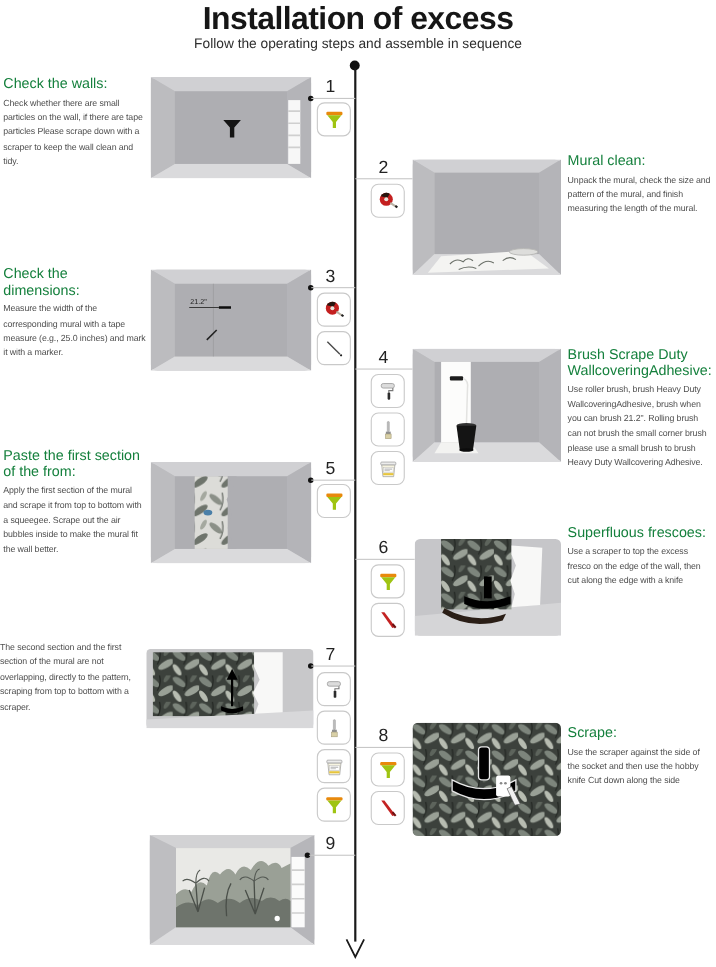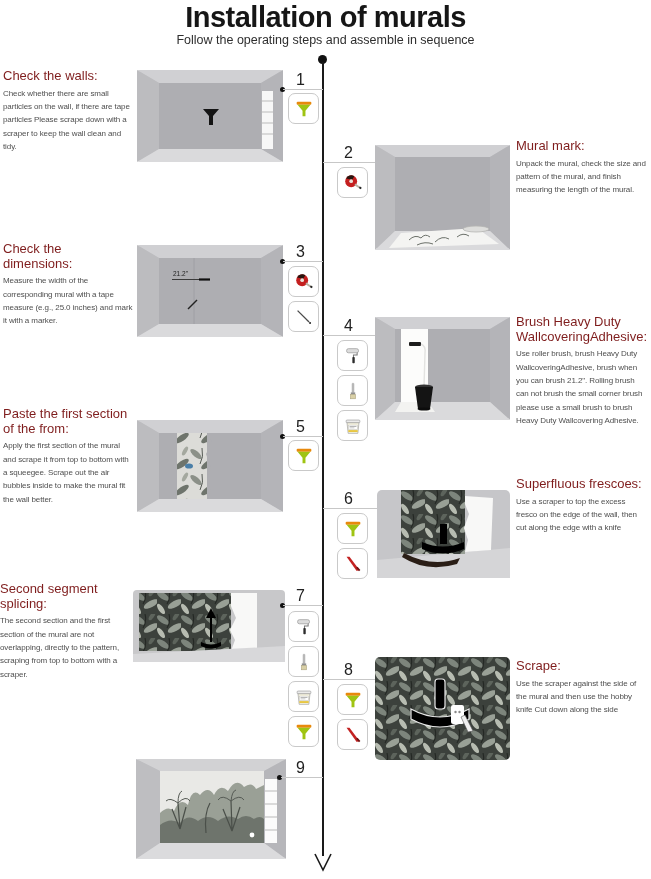--- a/index.html
+++ b/index.html
@@ -21,21 +21,21 @@
   .spine-arrow { position:absolute; left:312px; top:850px; }
   .conn { position:absolute; height:1px; background:#c7c7c7; }
   .dot { position:absolute; width:5px; height:5px; border-radius:50%; background:#111; }
   .num { position:absolute; font-size:16px; color:#222; }
   .iconcol { position:absolute; display:flex; flex-direction:column; gap:4px; }
   .iconbox {
     width:31px; height:31px; border:1px solid #c9c9c9; border-radius:7px;
     background:#fff; display:flex; align-items:center; justify-content:center;
   }
   .txt { position:absolute; }
-  .txt .head { font-size:13px; font-weight:400; color:#7f1d1d; line-height:1.12; margin-bottom:3px; }
+  .txt .head { font-size:13px; font-weight:400; color:#15803d; line-height:1.12; margin-bottom:3px; }
   .txt .body { font-size:8px; color:#4f4f4f; line-height:1.68; letter-spacing:-0.1px; }
   .img { position:absolute; }
   .img svg { display:block; }
 </style>
 </head>
 <body>
 
 <svg width="0" height="0" style="position:absolute">
   <defs>
     <pattern id="leafPat" width="24" height="24" patternUnits="userSpaceOnUse">
@@ -51,21 +51,21 @@
       <ellipse cx="7" cy="8" rx="7" ry="2.8" fill="#8b9088" transform="rotate(40 7 8)"></ellipse>
       <ellipse cx="19" cy="18" rx="8" ry="3" fill="#6e746c" transform="rotate(-35 19 18)"></ellipse>
       <path d="M13,2 q2,9 -2,16" stroke="#555a54" stroke-width="1" fill="none"></path>
       <ellipse cx="22" cy="5" rx="5" ry="2" fill="#a4a89f" transform="rotate(-60 22 5)"></ellipse>
     </pattern>
   </defs>
 </svg>
 
 <div id="page">
 
-  <div class="title">Installation of murals</div>
+  <div class="title">Installation of excess</div>
   <div class="subtitle">Follow the operating steps and assemble in sequence</div>
 
   <div class="spine-dot"></div>
   <div class="spine"></div>
   <svg class="spine-arrow" width="22" height="24">
     <polyline points="3,4 11,20 19,4" fill="none" stroke="#1a1a1a" stroke-width="1.6"></polyline>
   </svg>
 
   <div class="txt" style="left:3px;top:69px;width:131px">
     <div class="head">Check the walls:</div>
@@ -126,21 +126,21 @@
       <ellipse cx="101" cy="84" rx="13" ry="3" fill="#dddddb" stroke="#b5b5b3" stroke-width="0.8"></ellipse>
       <g stroke="#6c716a" stroke-width="1" fill="none">
         <path d="M34,95 q6,-6 12,-2 q4,-5 9,-1"></path>
         <path d="M60,97 q7,-7 14,-3"></path>
         <path d="M82,92 q6,-5 12,-1"></path>
         <path d="M42,100 q8,-4 16,-1"></path>
       </g>
     </svg>
   </div>
   <div class="txt" style="left:516px;top:139px;width:132px">
-    <div class="head">Mural mark:</div>
+    <div class="head">Mural clean:</div>
     <div class="body">Unpack the mural, check the size and pattern of the mural, and finish measuring the length of the mural.</div>
   </div>
 
   <div class="txt" style="left:3px;top:242px;width:131px">
     <div class="head">Check the dimensions:</div>
     <div class="body">Measure the width of the corresponding mural with a tape measure (e.g., 25.0 inches) and mark it with a marker.</div>
   </div>
   <div class="img" style="left:137px;top:245px">
     <svg width="146" height="92" viewBox="0 0 146 92">
       <rect width="146" height="92" rx="6" fill="#c4c4c7"></rect>
@@ -216,21 +216,21 @@
       <rect x="26" y="12" width="27" height="73" fill="#fcfcfb"></rect>
       <polygon points="26,85 53,85 60,95 20,95" fill="#f3f3f1"></polygon>
       <rect x="34" y="25" width="12" height="4" rx="1" fill="#1c1c1c"></rect>
       <path d="M46,27 q5,2 4,9 l-1,34" fill="none" stroke="#e3e3e1" stroke-width="1.4"></path>
       <ellipse cx="49" cy="70" rx="9" ry="2.4" fill="#333"></ellipse>
       <polygon points="40,70 58,70 55,92 43,92" fill="#141414"></polygon>
       <ellipse cx="49" cy="92" rx="6.5" ry="1.6" fill="#0c0c0c"></ellipse>
     </svg>
   </div>
   <div class="txt" style="left:516px;top:315px;width:132px">
-    <div class="head">Brush Heavy Duty WallcoveringAdhesive:</div>
+    <div class="head">Brush Scrape Duty WallcoveringAdhesive:</div>
     <div class="body">Use roller brush, brush Heavy Duty WallcoveringAdhesive, brush when you can brush 21.2". Rolling brush can not brush the small corner brush please use a small brush to brush Heavy Duty Wallcovering Adhesive.</div>
   </div>
 
   <div class="txt" style="left:3px;top:407px;width:131px">
     <div class="head">Paste the first section of the from:</div>
     <div class="body">Apply the first section of the mural and scrape it from top to bottom with a squeegee. Scrape out the air bubbles inside to make the mural fit the wall better.</div>
   </div>
   <div class="img" style="left:137px;top:420px">
     <svg width="146" height="92" viewBox="0 0 146 92">
       <rect width="146" height="92" rx="6" fill="#c4c4c7"></rect>
@@ -283,21 +283,20 @@
       <path d="M45,52 q21,9 42,0 l0,7 q-21,9 -42,0 z" fill="#000"></path>
       <path d="M27,63 q28,15 56,5 l-3,6 q-30,9 -55,-7 z" fill="#2a1e16"></path>
     </svg>
   </div>
   <div class="txt" style="left:516px;top:477px;width:132px">
     <div class="head">Superfluous frescoes:</div>
     <div class="body">Use a scraper to top the excess fresco on the edge of the wall, then cut along the edge with a knife</div>
   </div>
 
   <div class="txt" style="left:0px;top:582px;width:133px">
-    <div class="head">Second segment splicing:</div>
     <div class="body">The second section and the first section of the mural are not overlapping, directly to the pattern, scraping from top to bottom with a scraper.</div>
   </div>
   <div class="img" style="left:133px;top:590px">
     <svg width="152" height="72" viewBox="0 0 152 72">
       <rect width="152" height="72" rx="4" fill="#c8c8ca"></rect>
       <rect x="6" y="3" width="92" height="58" fill="url(#leafPat)"></rect>
       <polygon points="98,3 124,3 124,61 98,61 102,50 97,40 103,28 98,16" fill="#f8f8f7"></polygon>
       <polygon points="0,72 0,64 152,56 152,72" fill="#d8d8da"></polygon>
       <line x1="78" y1="52" x2="78" y2="24" stroke="#000" stroke-width="2"></line>
       <polygon points="73,28 78,18 83,28" fill="#000"></polygon>
@@ -362,21 +361,21 @@
       <rect x="60" y="22" width="10" height="30" rx="3" fill="#000" stroke="#e9e9e9" stroke-width="1.2"></rect>
       <path d="M36,52 q29,16 58,0 l0,10 q-29,16 -58,0 z" fill="#000" stroke="#e9e9e9" stroke-width="1.2"></path>
       <rect x="76" y="48" width="13" height="19" rx="2" fill="#fff"></rect>
       <circle cx="80.5" cy="55" r="1.2" fill="#888"></circle>
         <circle cx="84.5" cy="55" r="1.2" fill="#888"></circle>
       <polygon points="86,60 90,58 98,74 93,75" fill="#f0f0f0" stroke="#555" stroke-width="0.6"></polygon>
     </svg>
   </div>
   <div class="txt" style="left:516px;top:659px;width:132px">
     <div class="head">Scrape:</div>
-    <div class="body">Use the scraper against the side of the mural and then use the hobby knife Cut down along the side</div>
+    <div class="body">Use the scraper against the side of the socket and then use the hobby knife Cut down along the side</div>
   </div>
 
   <div class="img" style="left:136px;top:759px">
     <svg width="150" height="100" viewBox="0 0 150 100">
       <rect width="150" height="100" rx="6" fill="#c6c6c9"></rect>
       <polygon points="0,0 150,0 128,12 24,12" fill="#d2d2d4"></polygon>
       <polygon points="0,0 24,12 24,84 0,100" fill="#bebec1"></polygon>
       <polygon points="150,0 128,12 128,84 150,100" fill="#b6b6ba"></polygon>
       <polygon points="0,100 24,84 128,84 150,100" fill="#dbdbdd"></polygon>
       <rect x="24" y="12" width="104" height="72" fill="#eceinea" opacity="0"></rect>

